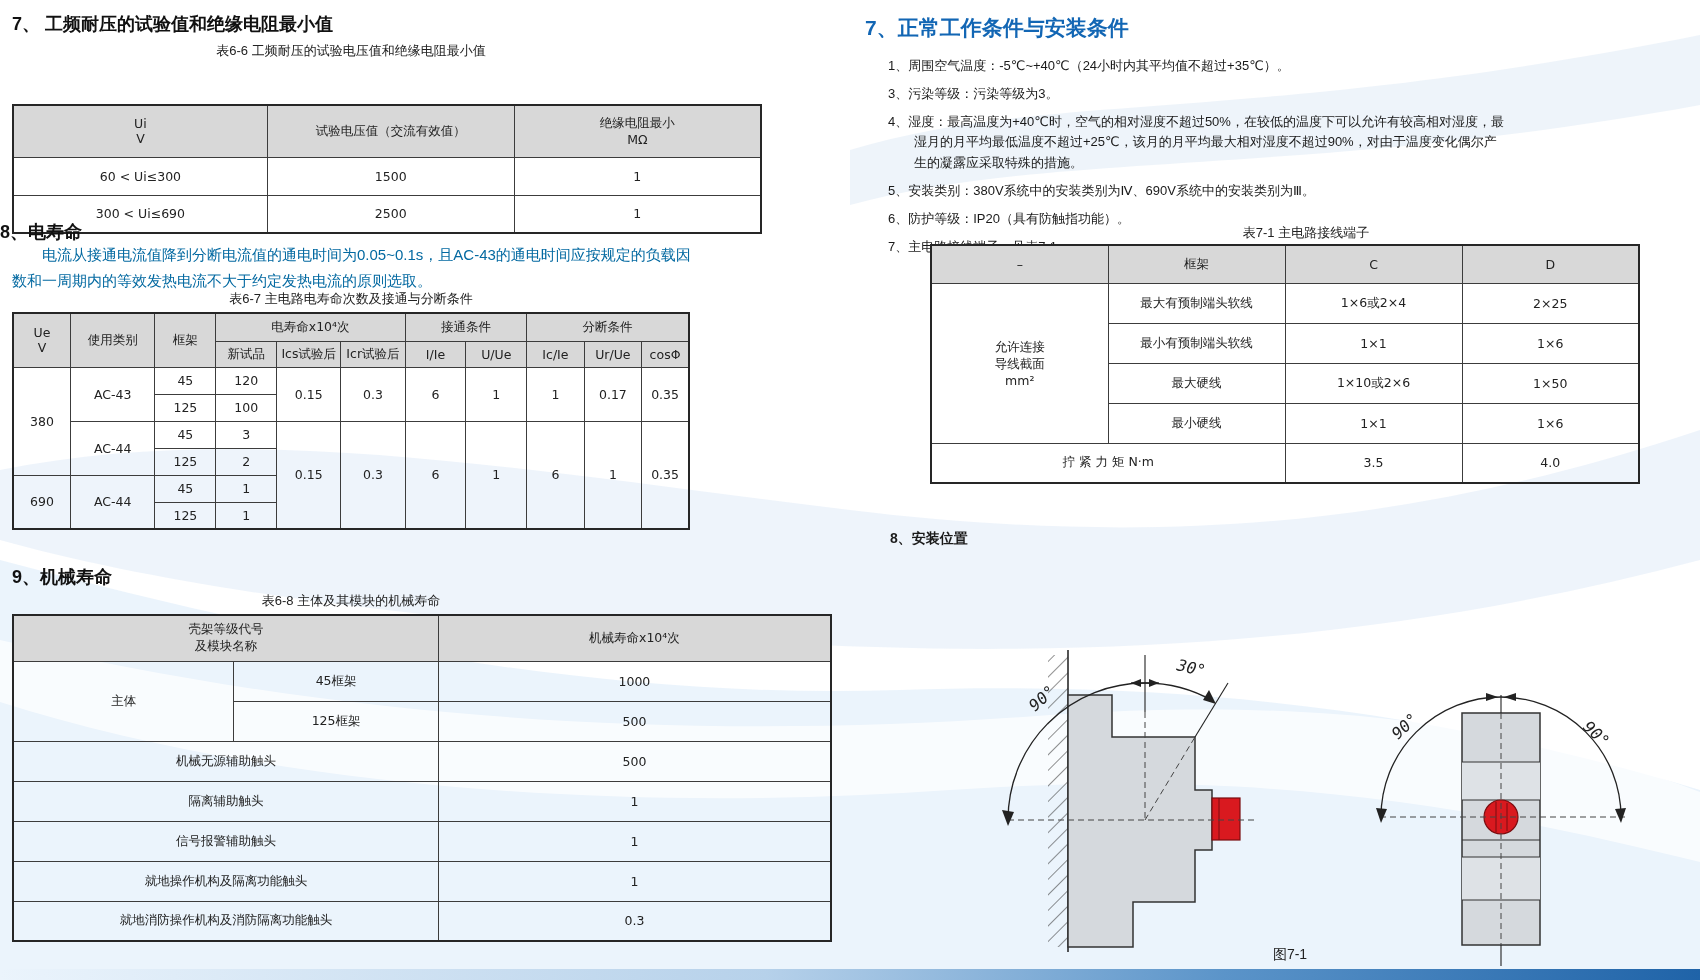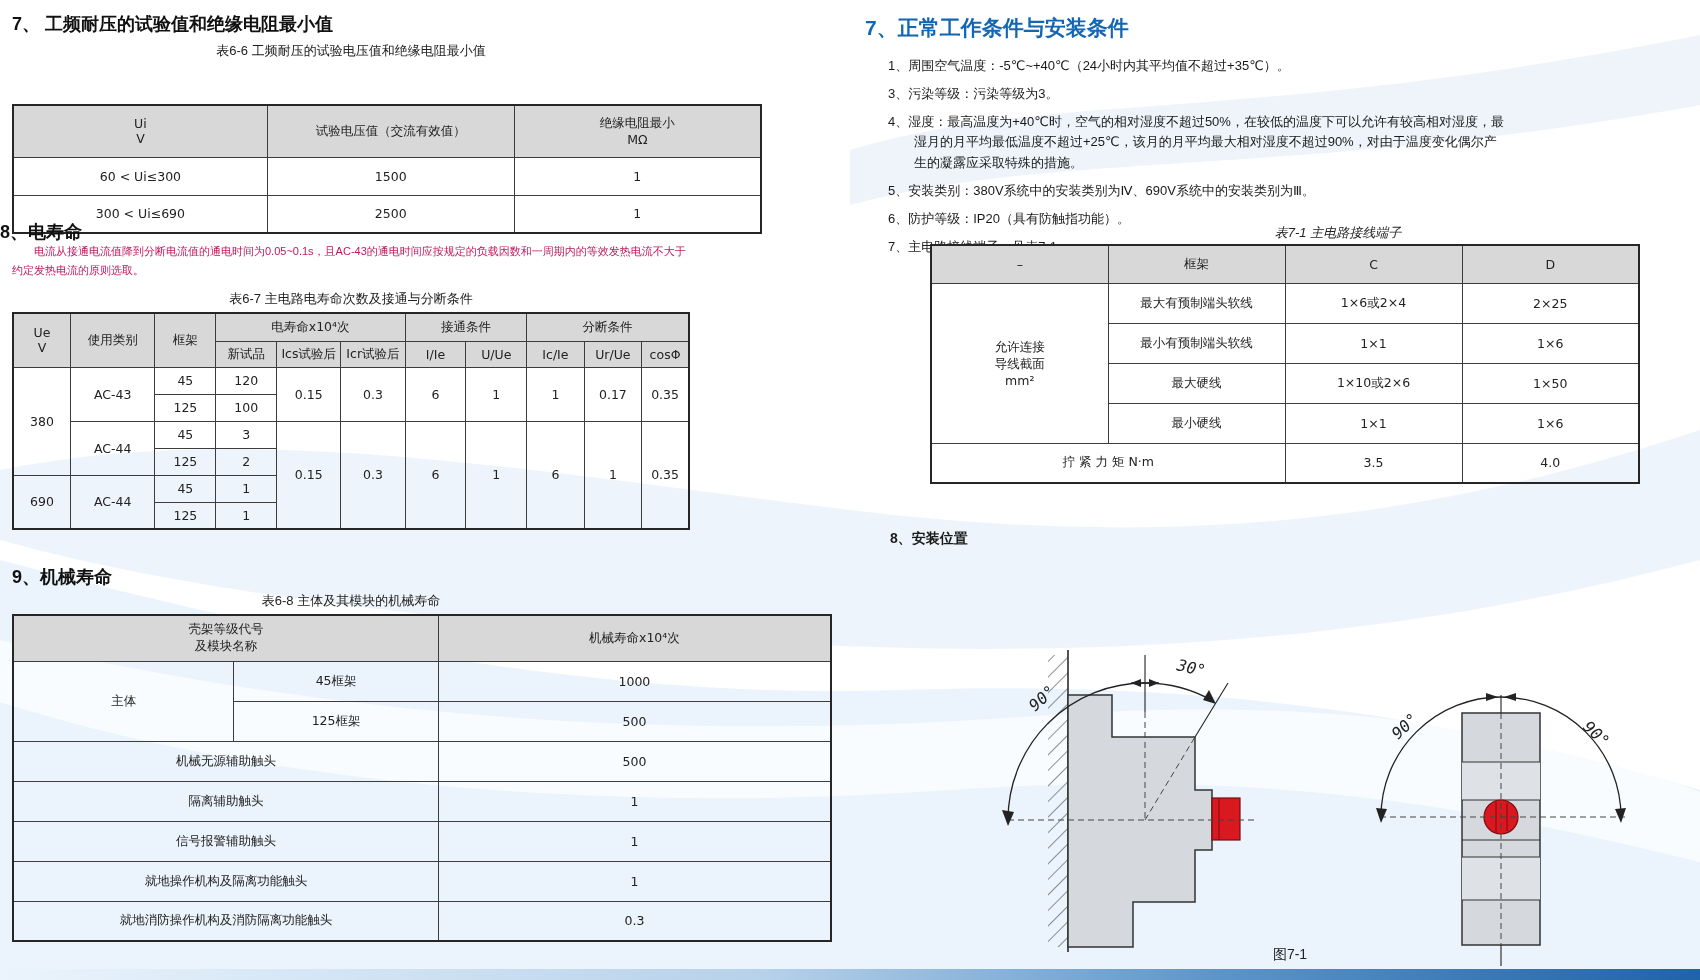--- a/index.html
+++ b/index.html
@@ -14,21 +14,21 @@
   .h-blue{font-weight:bold;font-size:21px;color:#1266b4;}
   .caption{font-size:13px;color:#222;text-align:center;}
   table{border-collapse:collapse;table-layout:fixed;width:100%;border:2px solid #262626;background:transparent;}
   th,td{
     border:1px solid #3c3c3c;text-align:center;vertical-align:middle;
     font-weight:normal;font-size:12.5px;color:#222;padding:1px 3px;
     font-family:"DejaVu Sans","Liberation Sans",sans-serif;
   }
   th{background:#d8d8d8;}
   td{background:transparent;}
-  .para{font-size:11px;line-height:1.7;text-indent:2em;color:#be185d;}
+  .para{font-size:15px;line-height:1.7;text-indent:2em;color:#0369a1;}
   .cond-list{font-size:13px;line-height:1.55;color:#1a1a1a;}
   .cond-list .li{margin-bottom:8px;padding-left:2em;text-indent:-2em;}
   .fig-caption{font-size:14px;color:#222;text-align:center;}
   .bottom-bar{
     left:0;top:969px;width:1700px;height:11px;
     background:linear-gradient(to right,rgba(224,237,248,0) 0%,rgba(173,203,231,.85) 45%,#5b94c9 72%,#1f63a8 100%);
   }
   svg text{font-family:"DejaVu Sans Mono","Liberation Mono",monospace;}
 </style>
 </head>
@@ -222,21 +222,21 @@
 
 <div class="abs cond-list" style="left:888px;top:56px;width:618px;z-index:2;">
   <div class="li">1、周围空气温度：-5℃~+40℃（24小时内其平均值不超过+35℃）。</div>
   <div class="li">3、污染等级：污染等级为3。</div>
   <div class="li">4、湿度：最高温度为+40℃时，空气的相对湿度不超过50%，在较低的温度下可以允许有较高相对湿度，最湿月的月平均最低温度不超过+25℃，该月的月平均最大相对湿度不超过90%，对由于温度变化偶尔产生的凝露应采取特殊的措施。</div>
   <div class="li">5、安装类别：380V系统中的安装类别为Ⅳ、690V系统中的安装类别为Ⅲ。</div>
   <div class="li">6、防护等级：IP20（具有防触指功能）。</div>
   <div class="li">7、主电路接线端子，见表7-1：</div>
 </div>
 
-<div class="abs caption" style="left:983px;top:224px;width:710px;z-index:2;font-style:italic;">表7-1 主电路接线端子</div>
+<div class="abs caption" style="left:951px;top:224px;width:710px;z-index:2;">表7-1 主电路接线端子</div>
 
 <div class="abs" style="left:930px;top:244px;width:710px;z-index:2;">
   <table>
     <colgroup>
         <col style="width:25%">
         <col style="width:25%">
         <col style="width:25%">
         <col style="width:25%">
       </colgroup>
     <thead>

